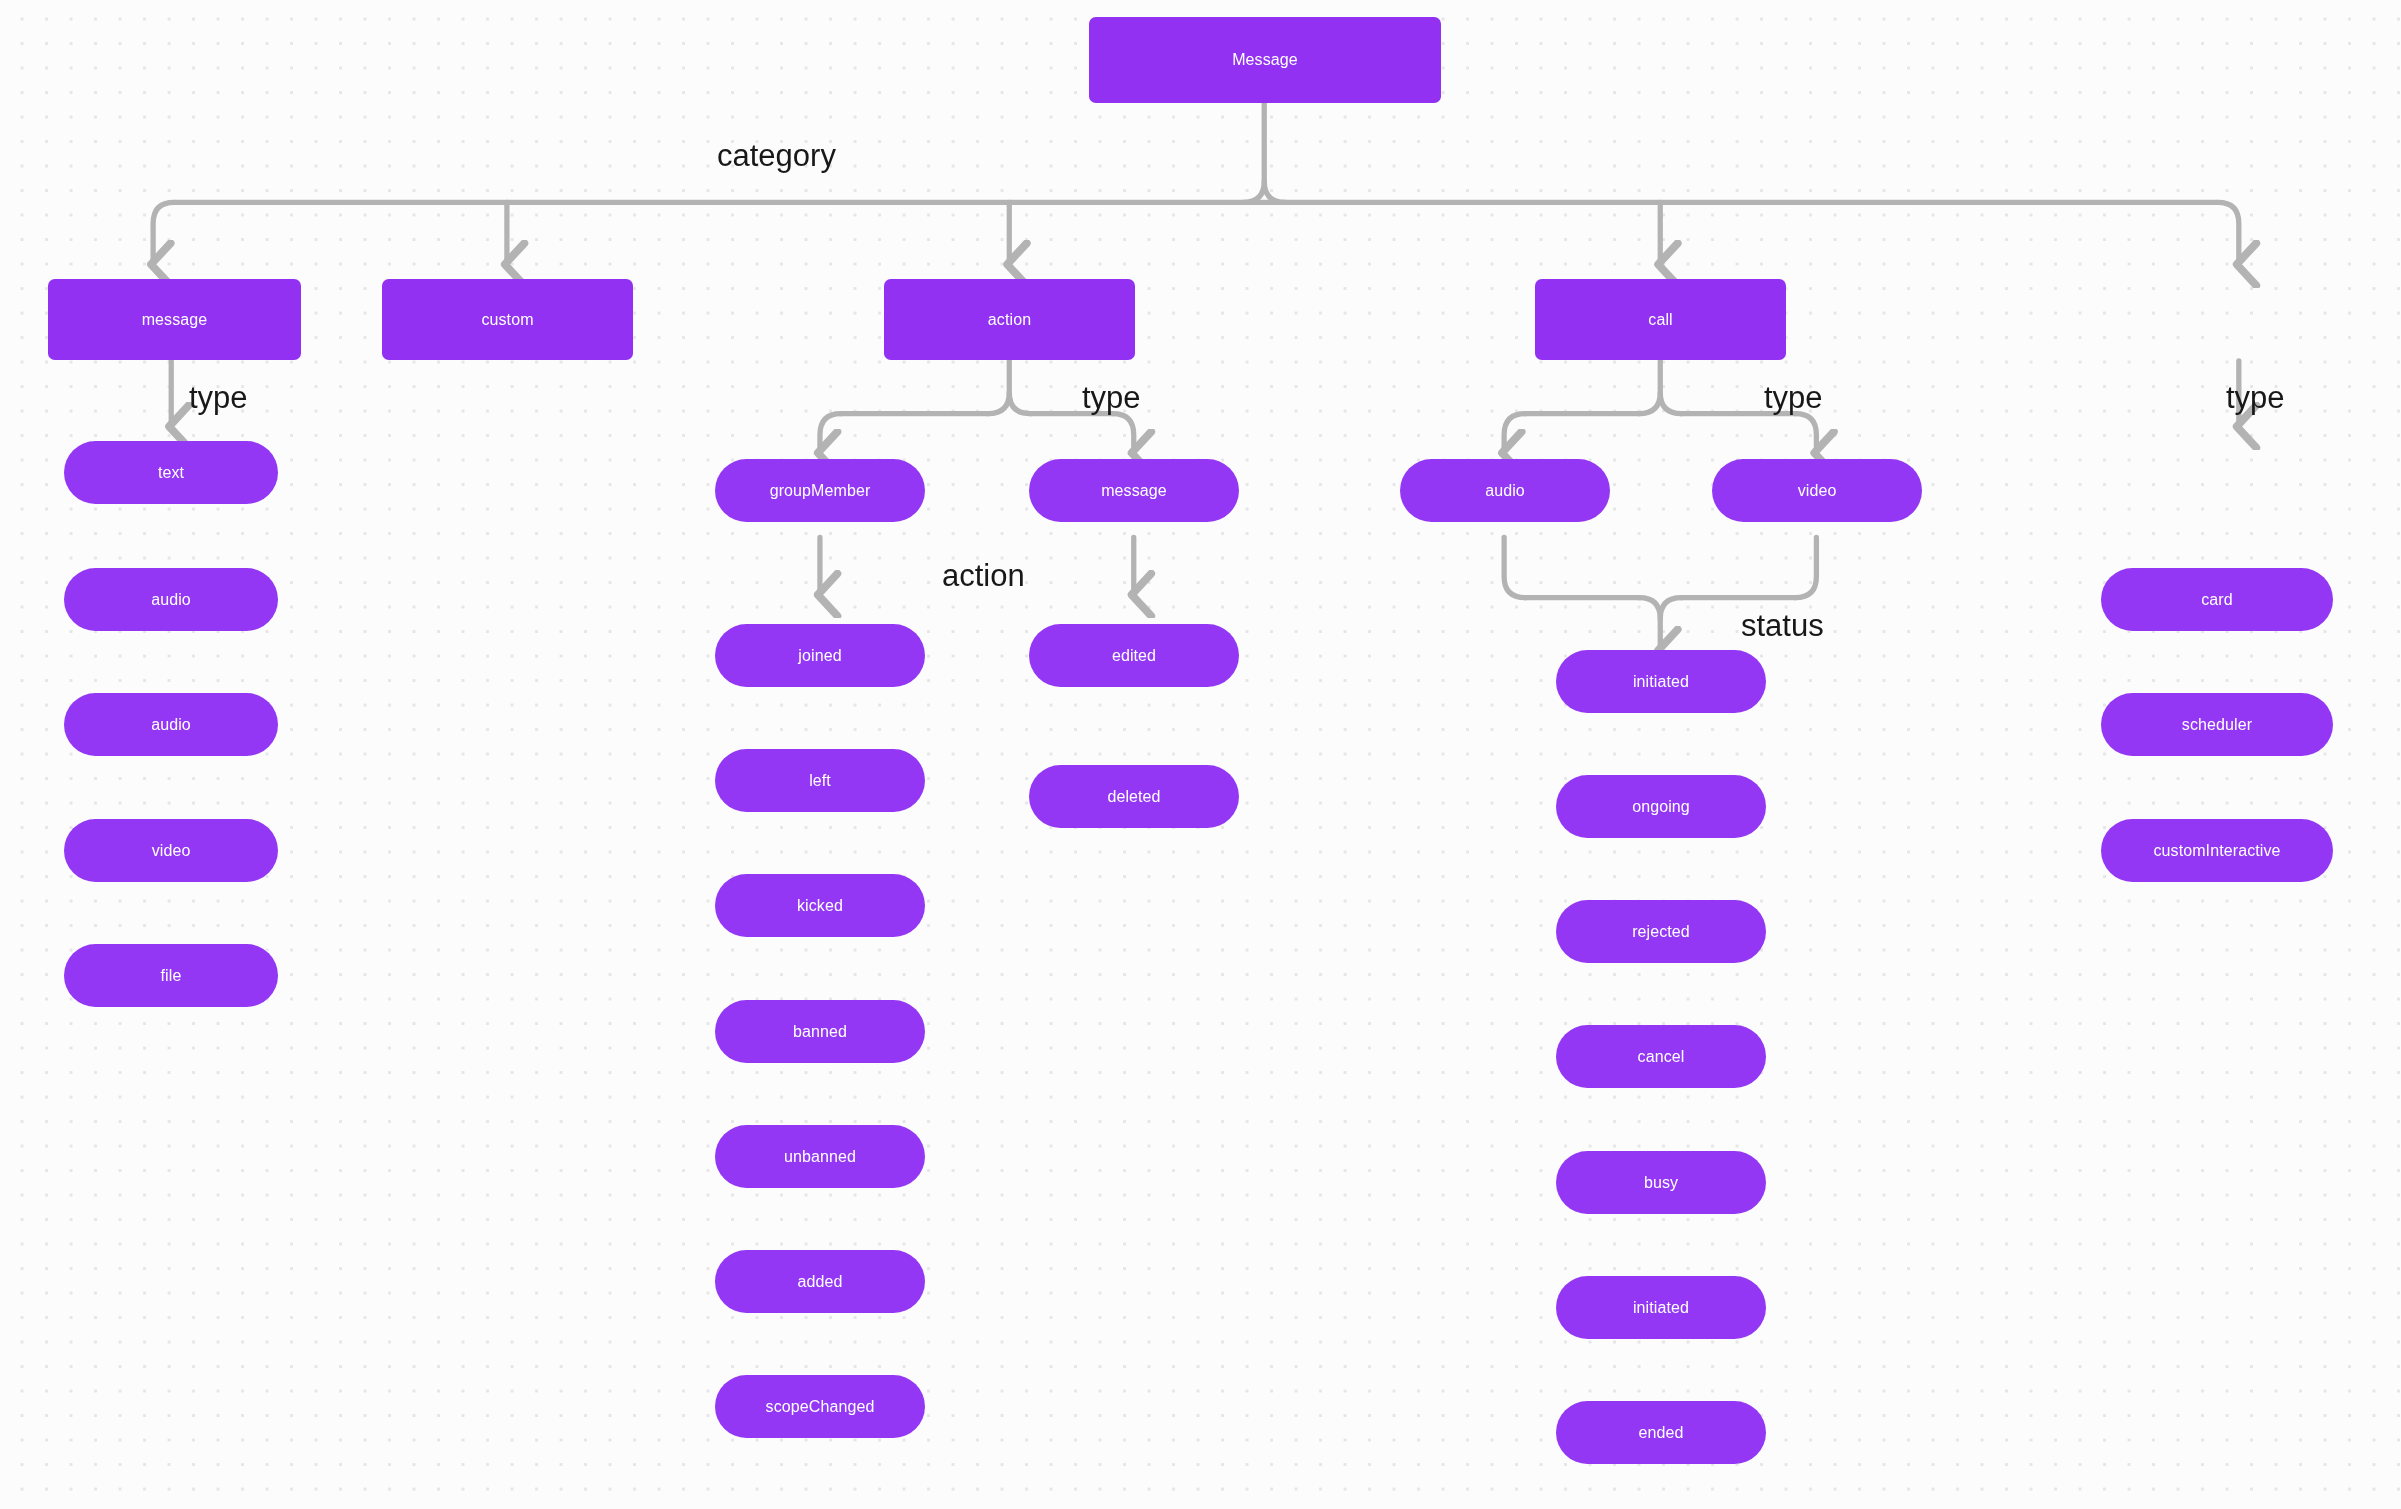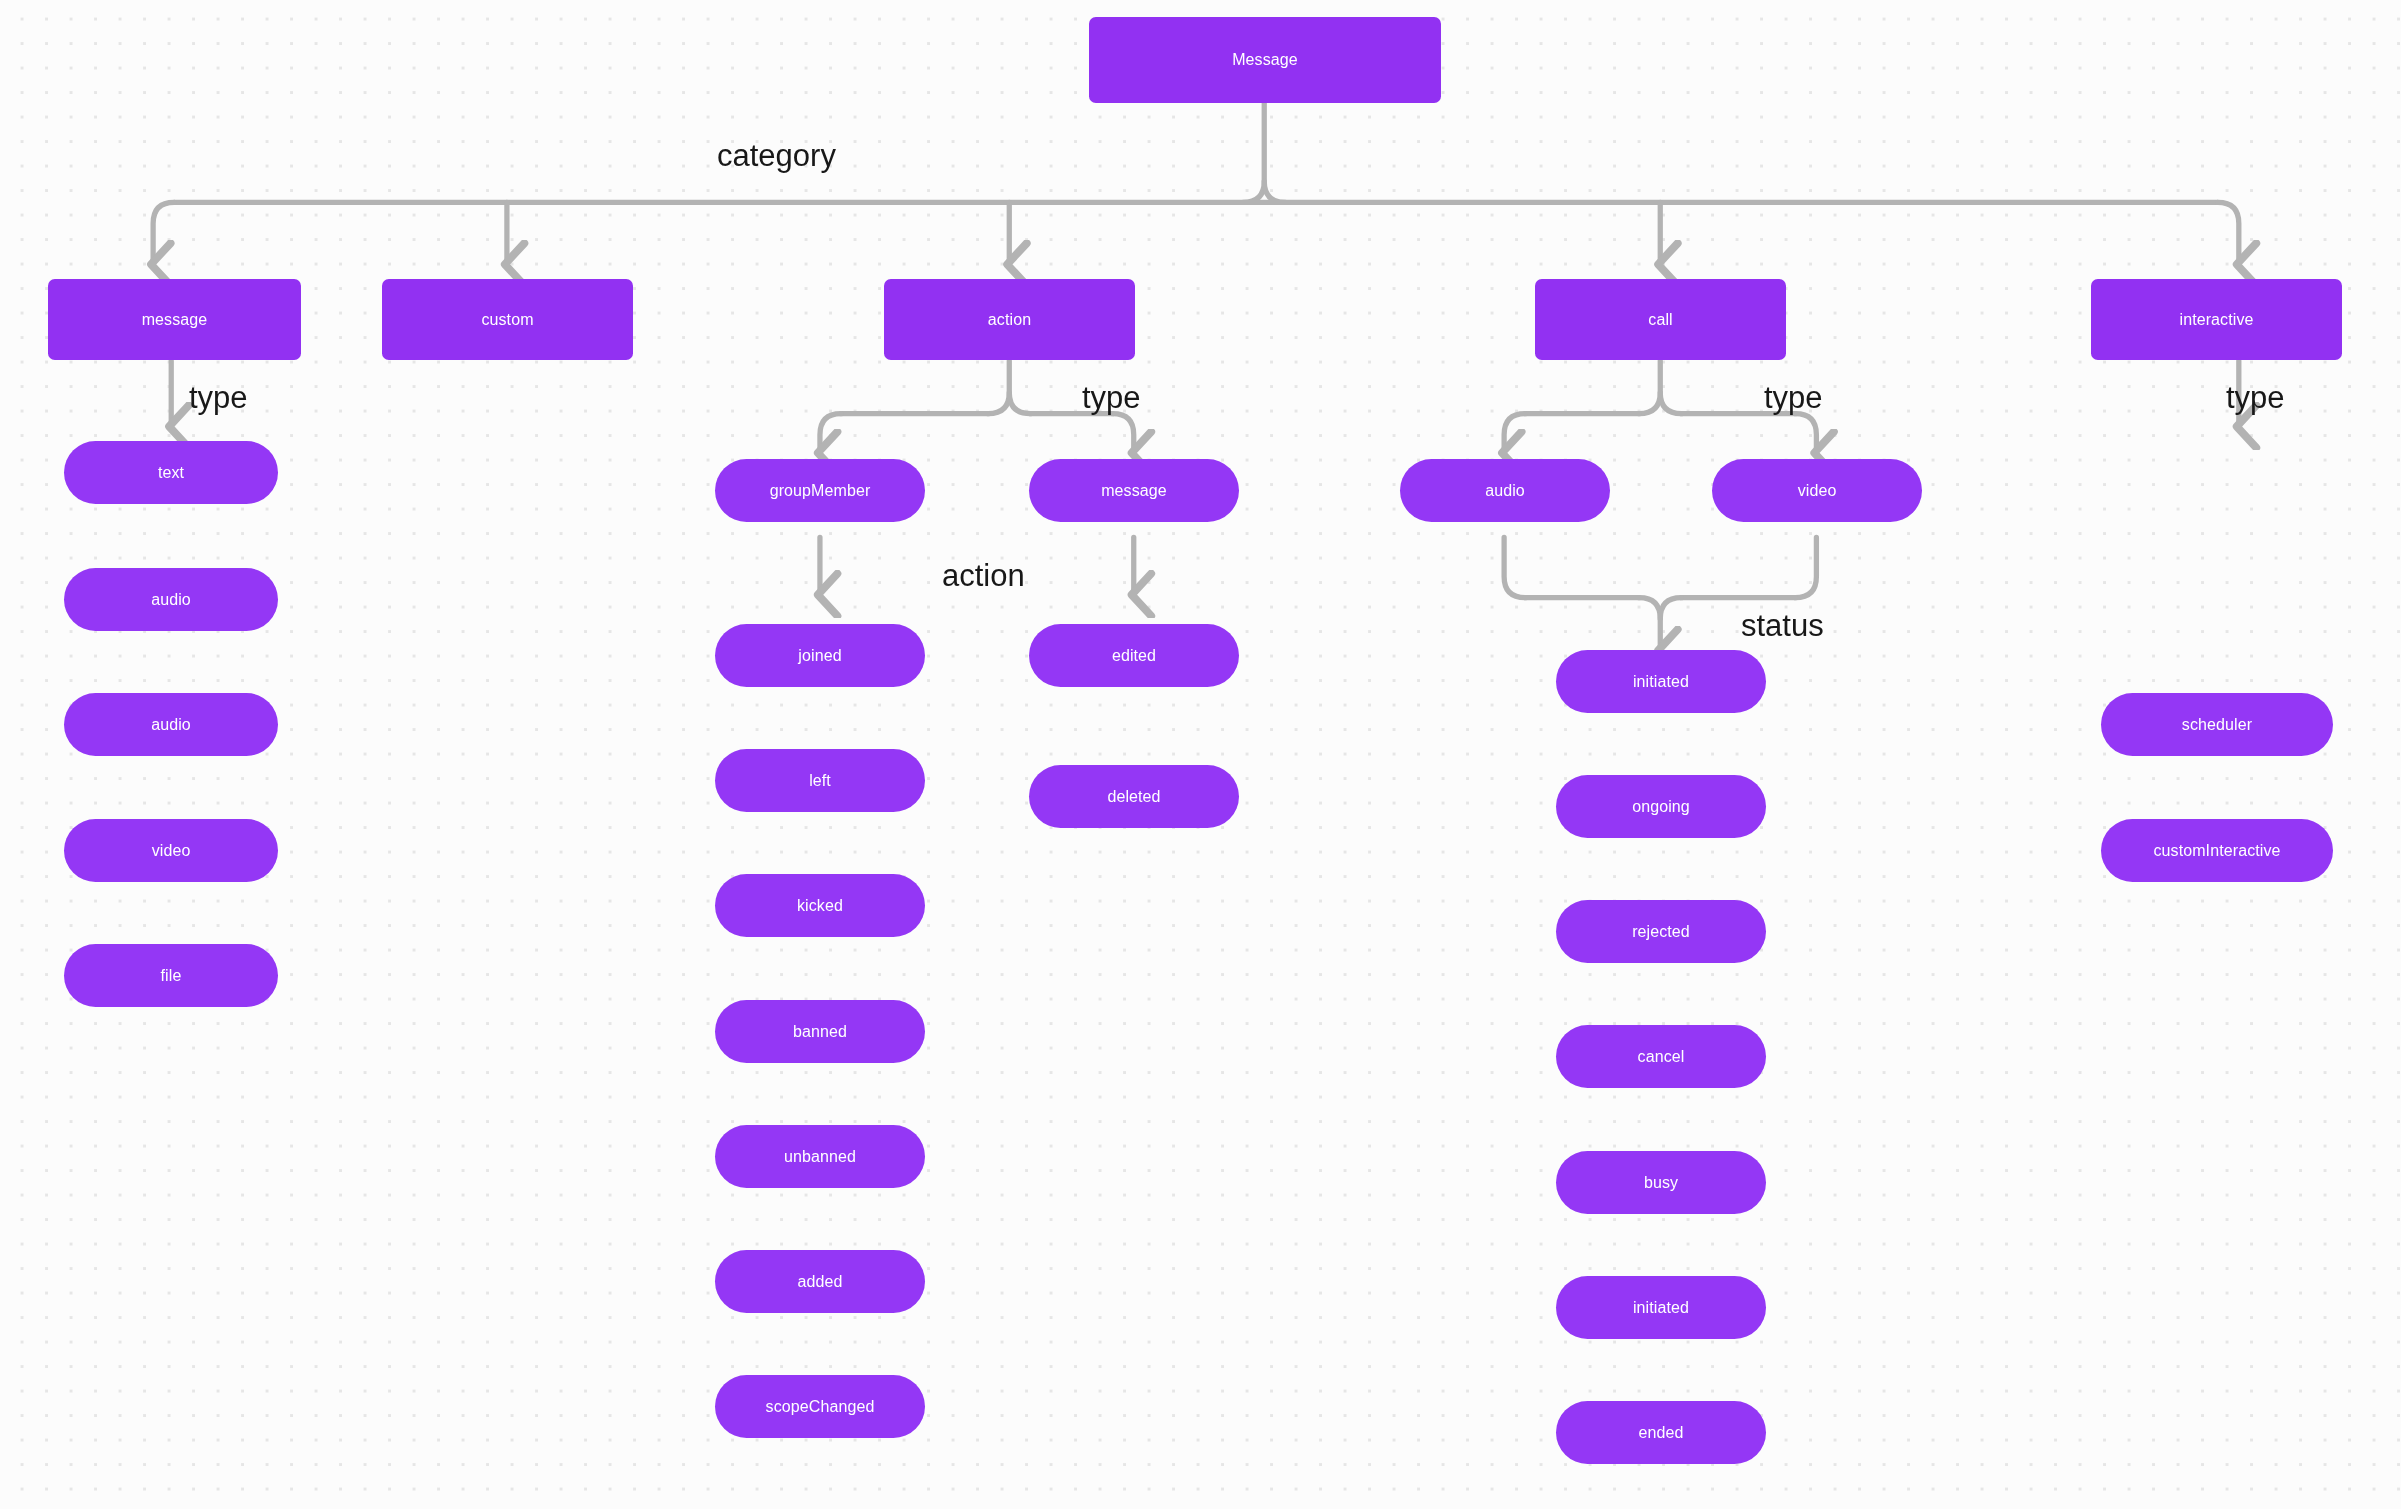--- a/index.html
+++ b/index.html
@@ -121,21 +121,20 @@
   <div class="edge-label" style="left:1082px;top:382px;">type</div>
   <div class="edge-label" style="left:942px;top:560px;">action</div>
   <div class="edge-label" style="left:1764px;top:382px;">type</div>
   <div class="edge-label" style="left:1741px;top:610px;">status</div>
   <div class="edge-label" style="left:2226px;top:382px;">type</div>
 
   <div class="node cat" style="left:48px;top:279px;width:253px;height:81px;">message</div>
   <div class="node cat" style="left:382px;top:279px;width:251px;height:81px;">custom</div>
   <div class="node cat" style="left:884px;top:279px;width:251px;height:81px;">action</div>
   <div class="node cat" style="left:1535px;top:279px;width:251px;height:81px;">call</div>
-  <div class="node cat" style="left:2091px;top:279px;width:251px;height:81px;">interactive</div>
 
   <div class="node leaf" style="left:64px;top:441px;width:214px;height:63px;">text</div>
   <div class="node leaf" style="left:64px;top:568px;width:214px;height:63px;">audio</div>
   <div class="node leaf" style="left:64px;top:693px;width:214px;height:63px;">audio</div>
   <div class="node leaf" style="left:64px;top:819px;width:214px;height:63px;">video</div>
   <div class="node leaf" style="left:64px;top:944px;width:214px;height:63px;">file</div>
 
   <div class="node mid" style="left:715px;top:459px;width:210px;height:63px;">groupMember</div>
   <div class="node mid" style="left:1029px;top:459px;width:210px;height:63px;">message</div>
 
@@ -154,17 +153,18 @@
   <div class="node mid" style="left:1712px;top:459px;width:210px;height:63px;">video</div>
 
   <div class="node leaf" style="left:1556px;top:650px;width:210px;height:63px;">initiated</div>
   <div class="node leaf" style="left:1556px;top:775px;width:210px;height:63px;">ongoing</div>
   <div class="node leaf" style="left:1556px;top:900px;width:210px;height:63px;">rejected</div>
   <div class="node leaf" style="left:1556px;top:1025px;width:210px;height:63px;">cancel</div>
   <div class="node leaf" style="left:1556px;top:1151px;width:210px;height:63px;">busy</div>
   <div class="node leaf" style="left:1556px;top:1276px;width:210px;height:63px;">initiated</div>
   <div class="node leaf" style="left:1556px;top:1401px;width:210px;height:63px;">ended</div>
 
+  <div class="node leaf" style="left:2101px;top:568px;width:232px;height:63px;">card</div>
   <div class="node leaf" style="left:2101px;top:693px;width:232px;height:63px;">scheduler</div>
   <div class="node leaf" style="left:2101px;top:819px;width:232px;height:63px;">customInteractive</div>
 
 </div>
 
 
 </body></html>

